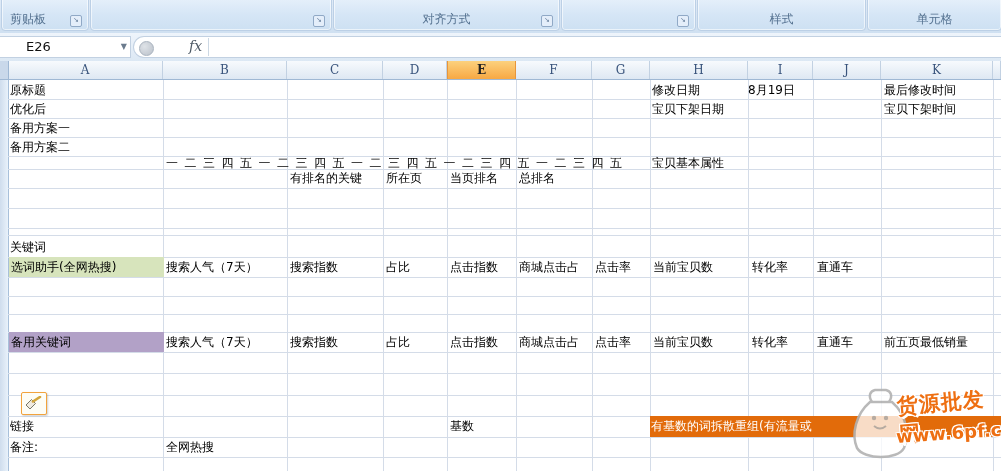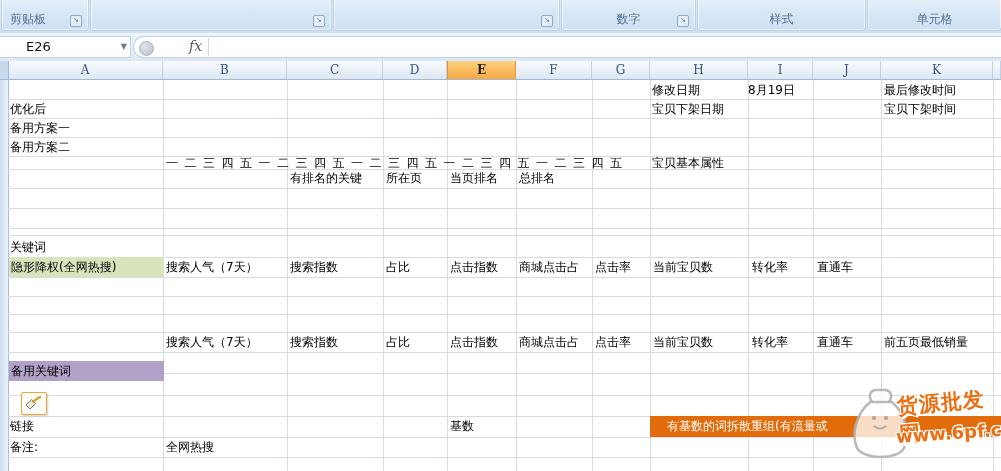--- a/index.html
+++ b/index.html
@@ -48,21 +48,21 @@
 
   
   .grid{position:absolute;left:0;top:80px;width:1001px;height:391px;background:#fff;}
   .rowhdr{position:absolute;left:0;top:0;width:8px;height:391px;
           background:linear-gradient(to right,#cfdded,#e9f2fb);border-right:1px solid #a8c0da;}
   .vline{position:absolute;top:0;width:1px;height:391px;background:#d4dce8;}
   .hline{position:absolute;left:8px;width:993px;height:1px;background:#d4dce8;}
   .cell{position:absolute;white-space:nowrap;overflow:hidden;font-size:12px;box-sizing:border-box;}
   .fill-blue{background:#95b3d7;}
   .fill-green{background:#d7e4bc;}
-  .fill-purple{background:#b2a1c7;margin-top:29px;}
+  .fill-purple{background:#b2a1c7;}
   .fill-orange{background:#e26b0a;color:#fff;}
 
   .brush-btn{position:absolute;left:21px;top:312px;width:24px;height:21px;background:#fdfdf6;
              border:1px solid #f2a33c;border-radius:2px;box-shadow:1px 1px 2px rgba(120,120,120,.35);}
   .brush-btn svg{position:absolute;left:3px;top:3px;}
 
   
   .watermark{position:absolute;left:848px;top:382px;width:153px;height:89px;pointer-events:none;}
   .wm-text1{position:absolute;left:50px;top:6px;font-size:21px;font-weight:bold;color:#ee6f12;
             transform:rotate(-5deg);letter-spacing:1px;
@@ -97,24 +97,24 @@
     <span class="ptext" style="left:826px">样式</span>
 
     <div class="rgroup" style="left:1px;width:86px">
       <div class="rg-label" style="text-align:left;padding-left:8px">剪贴板</div>
       <span class="launcher"></span>
     </div>
     <div class="rgroup" style="left:90px;width:240px">
       <span class="launcher"></span>
     </div>
     <div class="rgroup" style="left:333px;width:225px">
+      <div class="rg-label">对齐方式</div>
       <span class="launcher"></span>
     </div>
     <div class="rgroup" style="left:561px;width:133px">
-      <div class="rg-label">数字</div>
       <span class="launcher"></span>
     </div>
     <div class="rgroup" style="left:697px;width:167px">
       <div class="rg-label">样式</div>
     </div>
     <div class="rgroup" style="left:867px;width:133px">
       <div class="rg-label">单元格</div>
     </div>
   </div>
 
@@ -176,20 +176,21 @@
     <div class="hline" style="top:216px"></div>
     <div class="hline" style="top:234px"></div>
     <div class="hline" style="top:252px"></div>
     <div class="hline" style="top:272px"></div>
     <div class="hline" style="top:293px"></div>
     <div class="hline" style="top:315px"></div>
     <div class="hline" style="top:336px"></div>
     <div class="hline" style="top:357px"></div>
     <div class="hline" style="top:377px"></div>
 
+    <div class="cell" style="left:10px;top:2px;width:151px;height:17px;line-height:17px">原标题</div>
     <div class="cell" style="left:652px;top:2px;width:94px;height:17px;line-height:17px">修改日期</div>
     <div class="cell" style="left:748px;top:2px;width:63px;height:17px;line-height:17px;text-align:left">8月19日</div>
     <div class="cell" style="left:884px;top:2px;width:107px;height:17px;line-height:17px">最后修改时间</div>
 
     <div class="cell" style="left:10px;top:21px;width:151px;height:17px;line-height:17px">优化后</div>
     <div class="cell" style="left:652px;top:21px;width:94px;height:17px;line-height:17px">宝贝下架日期</div>
     <div class="cell" style="left:884px;top:21px;width:107px;height:17px;line-height:17px">宝贝下架时间</div>
 
     <div class="cell" style="left:10px;top:40px;width:151px;height:17px;line-height:17px">备用方案一</div>
     <div class="cell" style="left:166px;top:76px;width:482px;height:13px;line-height:14px;letter-spacing:6.5px">一二三四五一二三四五一二三四五一二三四五一二三四五</div>
@@ -197,21 +198,21 @@
     <div class="cell" style="left:10px;top:59px;width:151px;height:17px;line-height:17px">备用方案二</div>
     <div class="cell" style="left:652px;top:76px;width:94px;height:13px;line-height:14px">宝贝基本属性</div>
 
     <div class="cell" style="left:290px;top:89px;width:92px;height:19px;line-height:19px">有排名的关键</div>
     <div class="cell" style="left:386px;top:89px;width:60px;height:19px;line-height:19px">所在页</div>
     <div class="cell" style="left:450px;top:89px;width:64px;height:19px;line-height:19px">当页排名</div>
     <div class="cell" style="left:519px;top:89px;width:71px;height:19px;line-height:19px">总排名</div>
 
     <div class="cell" style="left:10px;top:155px;width:151px;height:22px;line-height:24px">关键词</div>
 
-    <div class="cell fill-green" style="left:9px;top:177px;width:155px;height:20px;line-height:20px;padding-left:2px">隐形降权(全网热搜)</div>
+    <div class="cell fill-green" style="left:9px;top:177px;width:155px;height:20px;line-height:20px;padding-left:2px">选词助手(全网热搜)</div>
     <div class="cell" style="left:166px;top:177px;width:119px;height:20px;line-height:20px">搜索人气（7天）</div>
     <div class="cell" style="left:290px;top:177px;width:92px;height:20px;line-height:20px">搜索指数</div>
     <div class="cell" style="left:386px;top:177px;width:60px;height:20px;line-height:20px">占比</div>
     <div class="cell" style="left:450px;top:177px;width:64px;height:20px;line-height:20px">点击指数</div>
     <div class="cell" style="left:519px;top:177px;width:72px;height:20px;line-height:20px">商城点击占</div>
     <div class="cell" style="left:595px;top:177px;width:53px;height:20px;line-height:20px">点击率</div>
     <div class="cell" style="left:653px;top:177px;width:93px;height:20px;line-height:20px">当前宝贝数</div>
     <div class="cell" style="left:752px;top:177px;width:59px;height:20px;line-height:20px">转化率</div>
     <div class="cell" style="left:817px;top:177px;width:62px;height:20px;line-height:20px">直通车</div>
 
@@ -229,21 +230,21 @@
     <div class="cell" style="left:450px;top:252px;width:64px;height:20px;line-height:20px">点击指数</div>
     <div class="cell" style="left:519px;top:252px;width:72px;height:20px;line-height:20px">商城点击占</div>
     <div class="cell" style="left:595px;top:252px;width:53px;height:20px;line-height:20px">点击率</div>
     <div class="cell" style="left:653px;top:252px;width:93px;height:20px;line-height:20px">当前宝贝数</div>
     <div class="cell" style="left:752px;top:252px;width:59px;height:20px;line-height:20px">转化率</div>
     <div class="cell" style="left:817px;top:252px;width:62px;height:20px;line-height:20px">直通车</div>
     <div class="cell" style="left:884px;top:252px;width:108px;height:20px;line-height:20px">前五页最低销量</div>
 
     <div class="cell" style="left:10px;top:336px;width:151px;height:21px;line-height:21px">链接</div>
     <div class="cell" style="left:450px;top:336px;width:64px;height:21px;line-height:21px">基数</div>
-    <div class="cell fill-orange" style="left:650px;top:336px;width:351px;height:21px;line-height:21px;padding-left:17px">有基数的词拆散重组(有流量或</div>
+    <div class="cell fill-orange" style="left:650px;top:336px;width:351px;height:21px;line-height:21px;padding-left:1px">有基数的词拆散重组(有流量或</div>
 
     <div class="cell" style="left:10px;top:357px;width:151px;height:20px;line-height:20px">备注:</div>
     <div class="cell" style="left:166px;top:357px;width:119px;height:20px;line-height:20px">全网热搜</div>
 
     <div class="watermark" style="top:302px">
       <svg width="62" height="76" viewBox="0 0 62 76" style="position:absolute;left:0;top:6px;opacity:.9">
         <path d="M24,14 C20,8 22,3 27,2 L38,2 C43,3 45,8 41,14" fill="rgba(255,255,255,.85)" stroke="#b2b2b2" stroke-width="2.5"></path>
         <path d="M22,14 L44,14 C58,26 62,46 56,60 C50,72 16,72 9,60 C3,46 8,26 22,14 Z" fill="rgba(255,255,255,.85)" stroke="#b2b2b2" stroke-width="2.5"></path>
         <circle cx="26" cy="30" r="2.2" fill="#b2b2b2"></circle>
         <circle cx="38" cy="30" r="2.2" fill="#b2b2b2"></circle>

